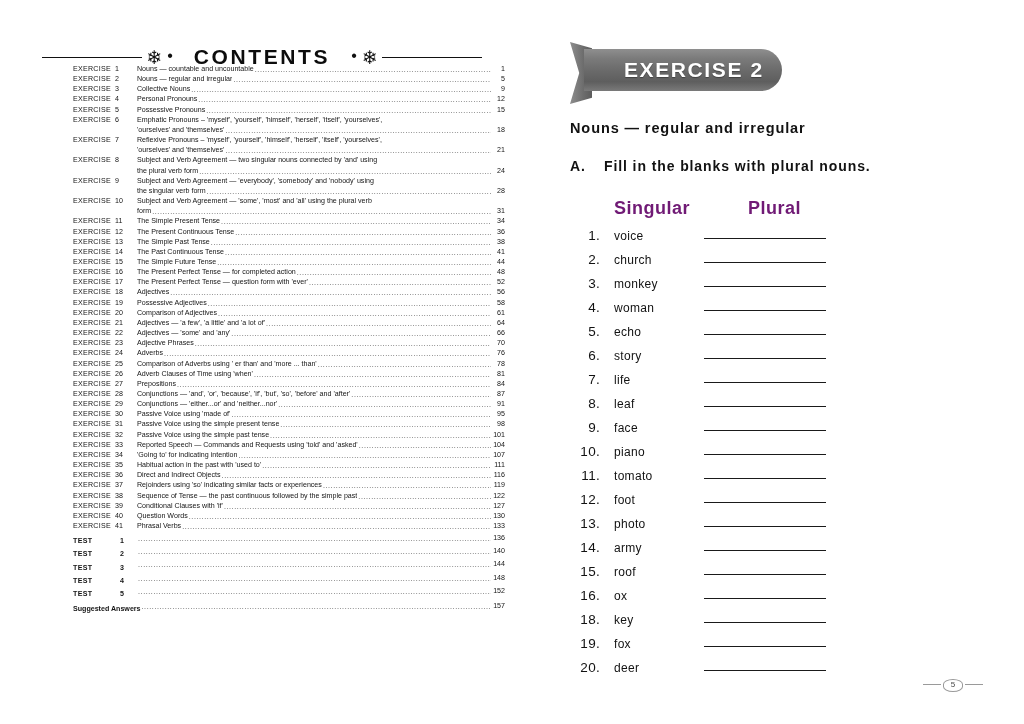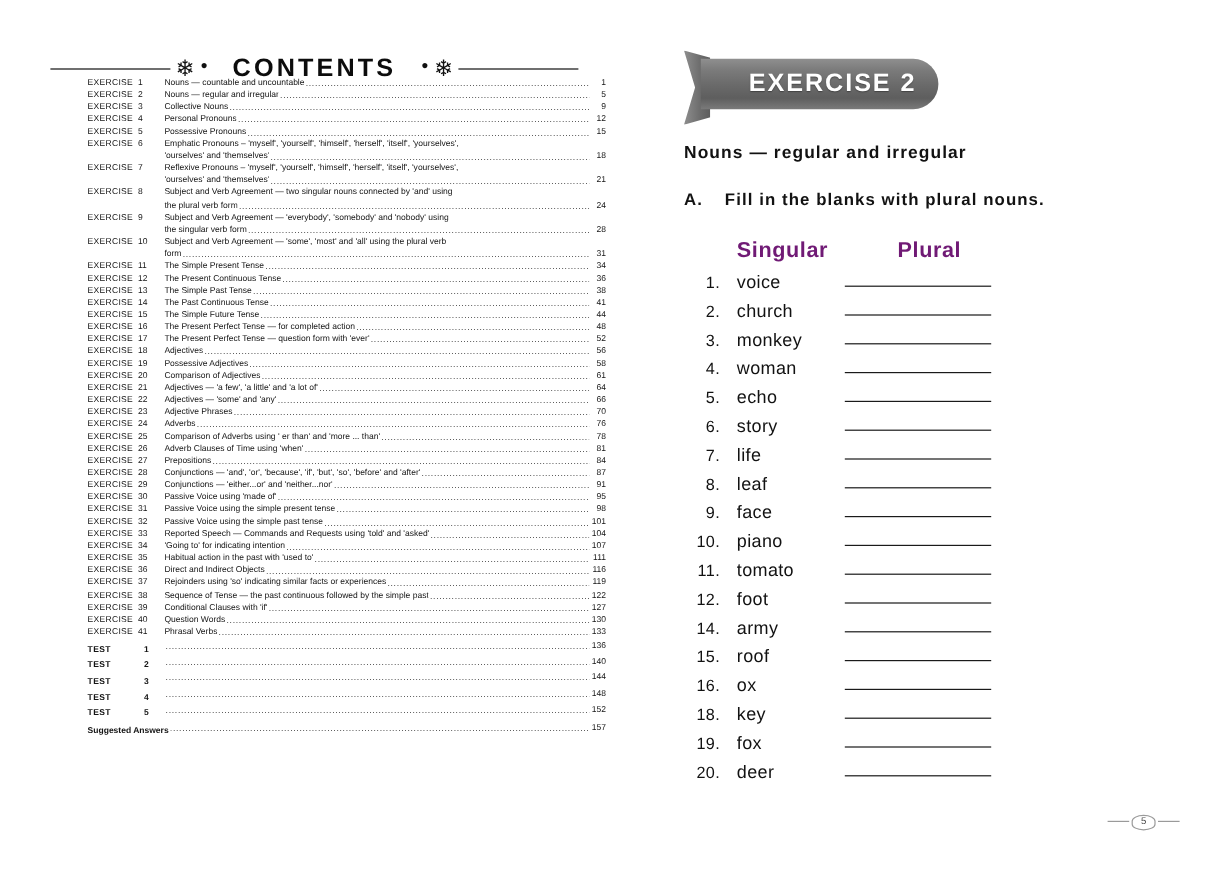--- a/index.html
+++ b/index.html
@@ -222,21 +222,21 @@
   .w-num {
     flex: 0 0 30px;
     text-align: right;
     font-size: 13.5px;
     color: #121212;
     letter-spacing: 0.3px;
   }
   .w-word {
     flex: 0 0 104px;
     padding-left: 14px;
-    font-size: 15px;
+    font-size: 12px;
     color: #121212;
     letter-spacing: 0.3px;
   }
   .w-blank {
     flex: 0 0 122px;
     position: relative;
     height: 18px;
   }
   .w-blank::after {
     content: "";
@@ -848,20 +848,25 @@
           <span class="w-num">11.</span>
           <span class="w-word">tomato</span>
           <span class="w-blank"></span>
         </div>
         <div class="word-row">
           <span class="w-num">12.</span>
           <span class="w-word">foot</span>
           <span class="w-blank"></span>
         </div>
         <div class="word-row">
+          <span class="w-num">13.</span>
+          <span class="w-word">photo</span>
+          <span class="w-blank"></span>
+        </div>
+        <div class="word-row">
           <span class="w-num">14.</span>
           <span class="w-word">army</span>
           <span class="w-blank"></span>
         </div>
         <div class="word-row">
           <span class="w-num">15.</span>
           <span class="w-word">roof</span>
           <span class="w-blank"></span>
         </div>
         <div class="word-row">

